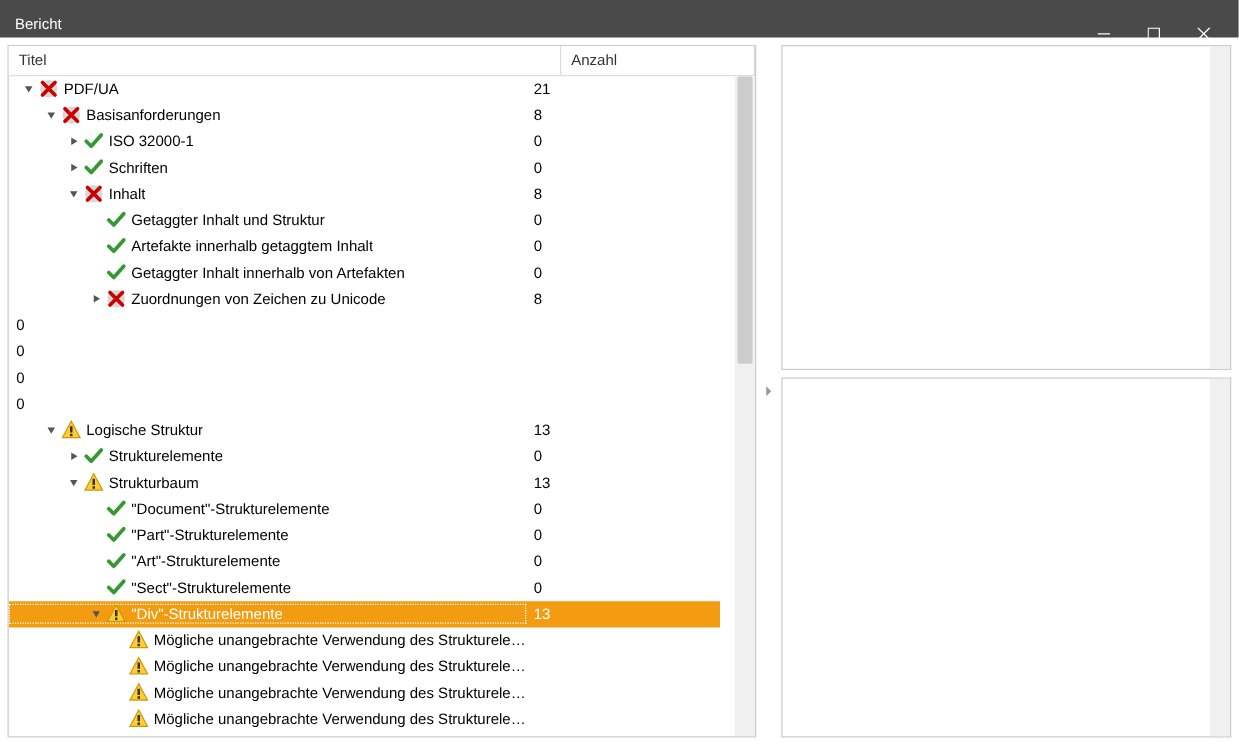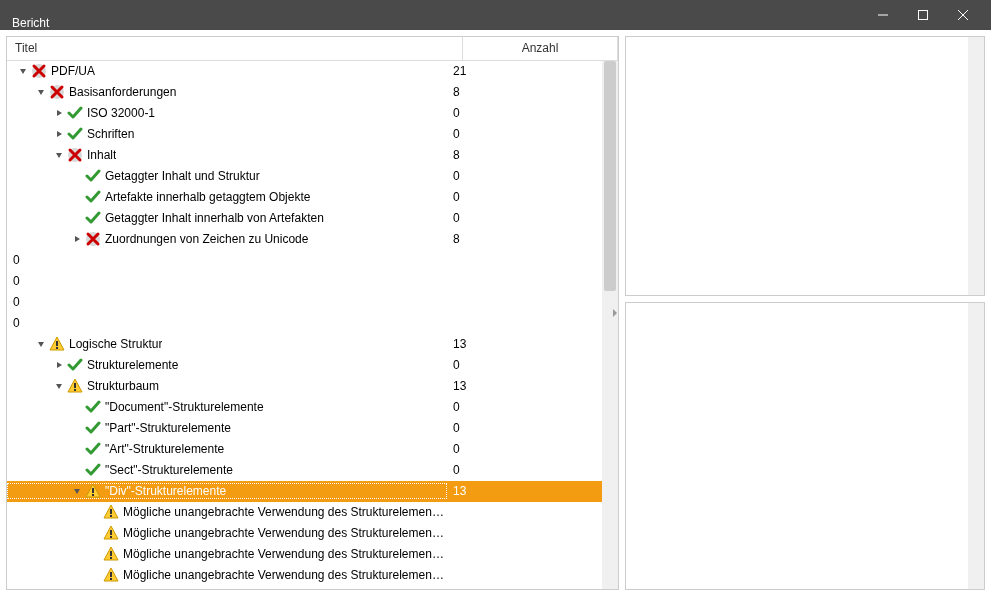--- a/index.html
+++ b/index.html
@@ -1,36 +1,36 @@
 <!DOCTYPE html>
 <html><head>
 <meta charset="utf-8">
 <style>
 * { box-sizing: border-box; margin: 0; padding: 0; }
 body { font-family: "Segoe UI", Tahoma, sans-serif; font-size: 12px; background: #fff; width: 991px; height: 596px; overflow: hidden; }
-.titlebar { background: #4a4a4a; color: #fff; height: 30px; display: flex; align-items: flex-end; padding: 0 8px; }
+.titlebar { background: #4a4a4a; color: #fff; height: 30px; display: flex; align-items: flex-start; padding: 12px 8px; }
 .titlebar-title { flex: 1; padding-left: 4px; font-size: 12px; }
 .titlebar-btn { width: 40px; height: 30px; display: flex; align-items: center; justify-content: center; cursor: pointer; }
 .titlebar-btn svg { stroke: #fff; stroke-width: 1; fill: none; }
-.content { display: flex; height: 566px; padding: 6px; gap: 6px; }
+.content { display: flex; height: 566px; padding: 6px; gap: 20px; }
 .left-panel { flex: 1; border: 1px solid #ccc; display: flex; flex-direction: column; min-width: 0; }
 .right-panel { width: 360px; display: flex; flex-direction: column; gap: 6px; position: relative; }
 .right-box { border: 1px solid #ccc; flex: 1; background: #fff; position: relative; }
 .right-box.top { flex: 0 0 47%; }
 .right-box .scrollbar { position: absolute; right: 0; top: 0; width: 16px; height: 100%; background: #f0f0f0; }
 .expand-handle { position: absolute; left: -14px; top: 50%; transform: translateY(-50%); width: 8px; height: 30px; display: flex; align-items: center; justify-content: center; }
 .expand-handle svg { fill: #999; }
 .table-header { display: flex; border-bottom: 1px solid #ddd; background: #fff; height: 24px; }
 .th { padding: 4px 8px; border-right: 1px solid #ddd; color: #333; font-size: 12px; }
 .th-title { flex: 1; }
-.th-count { width: 155px; text-align: center; }
+.th-count { width: 155px; text-align: left; }
 .tree-body { flex: 1; overflow: hidden; position: relative; }
 .tree-scroll { position: absolute; right: 0; top: 0; width: 16px; height: 100%; background: #f0f0f0; }
 .tree-scroll .thumb { position: absolute; left: 2px; width: 12px; top: 0; height: 230px; background: #ccc; border-radius: 2px; }
-.tree-rows { height: 100%; overflow: hidden; padding-right: 16px; }
+.tree-rows { height: 100%; overflow: hidden; padding-right: 28px; }
 .row { display: flex; align-items: center; height: 21px; border-bottom: 1px dotted transparent; }
 .row .cell-title { flex: 1; display: flex; align-items: center; min-width: 0; }
 .row .cell-count { width: 155px; padding: 0 6px; }
 .row.selected { background: #f39c12; color: #fff; }
 .row.selected .cell-title { outline: 1px dotted #fff; outline-offset: -1px; }
 .toggle { width: 16px; height: 16px; display: flex; align-items: center; justify-content: center; cursor: pointer; flex-shrink: 0; }
 .toggle svg { fill: #666; }
 .toggle.none { visibility: hidden; }
 .icon { width: 16px; height: 16px; margin-right: 4px; flex-shrink: 0; display: flex; align-items: center; justify-content: center; }
 .label { white-space: nowrap; overflow: hidden; text-overflow: ellipsis; }
@@ -167,21 +167,21 @@
           </div>
           <div class="row">
             <div class="cell-title">
               <span class="indent" style="width: 62px;"></span>
               <span class="toggle none"></span>
               <span class="icon">
                 <svg width="16" height="16" viewBox="0 0 16 16">
                   <use href="#ic-ok"></use>
                 </svg>
               </span>
-              <span class="label">Artefakte innerhalb getaggtem Objekte</span>
+              <span class="label">Artefakte innerhalb getaggtem Inhalt</span>
             </div>
             <div class="cell-count">0</div>
           </div>
           <div class="row">
             <div class="cell-title">
               <span class="indent" style="width: 62px;"></span>
               <span class="toggle none"></span>
               <span class="icon">
                 <svg width="16" height="16" viewBox="0 0 16 16">
                   <use href="#ic-ok"></use>

